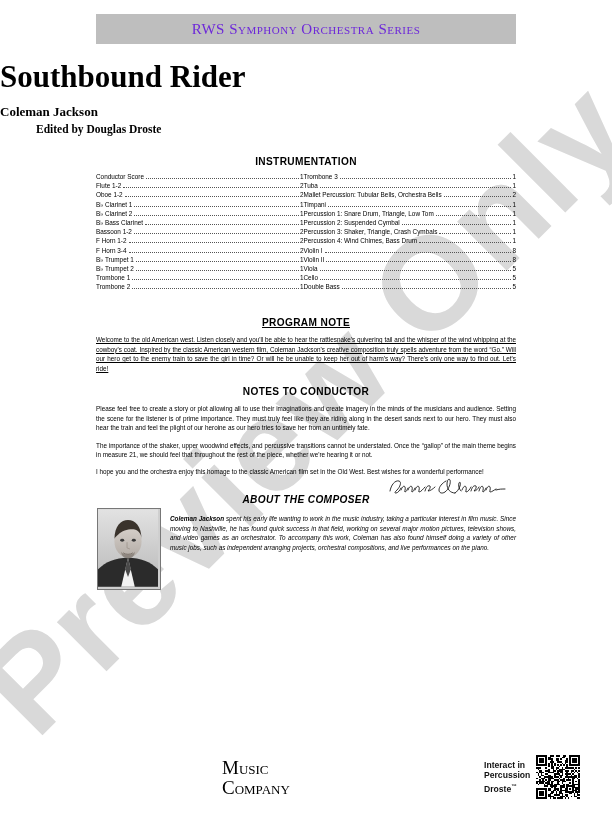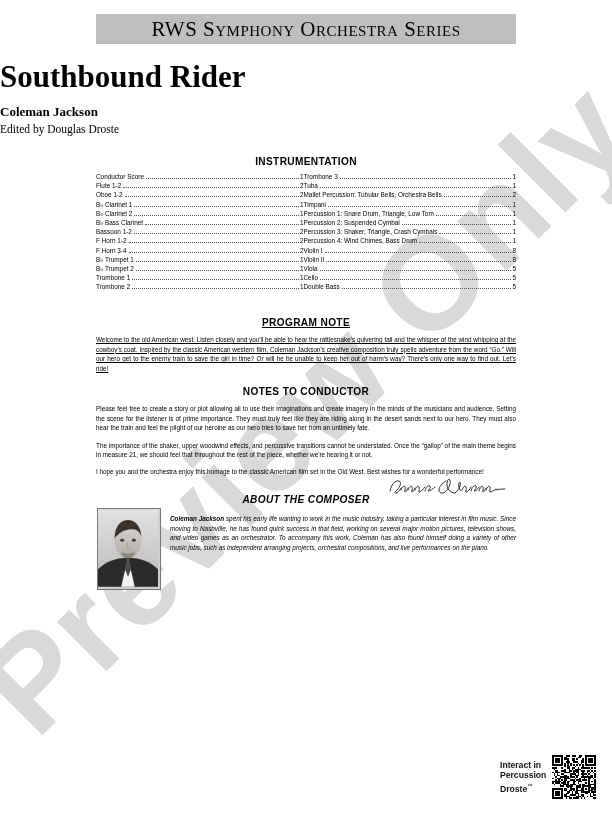--- a/index.html
+++ b/index.html
@@ -51,22 +51,22 @@
     position: absolute;
     left: 96px; top: 14px;
     width: 420px; height: 30px;
     background: #bebebe;
     display: flex;
     align-items: center;
     justify-content: center;
   }
   .series-banner .series-text {
     font-family: "Liberation Serif", serif;
-    font-size: 21px;
-    color: #000000;
+    font-size: 15px;
+    color: #6d28d9;
     letter-spacing: 0.5px;
     font-variant: small-caps;
     white-space: nowrap;
   }
 
   
   .title-block {
     position: absolute;
     left: 0; top: 60px;
     width: 612px;
@@ -81,23 +81,24 @@
     margin: 0;
   }
   .composer-name {
     font-family: "Liberation Serif", serif;
     font-weight: bold;
     font-size: 13px;
     margin-top: 9px;
   }
   .editor-name {
     font-family: "Liberation Serif", serif;
-    font-weight: normal;
+    font-weight: bold;
     font-size: 11.5px;
     margin-top: 3px;
+    margin-left: 36px;
   }
 
   
   .section-head {
     text-align: center;
     font-family: "Liberation Sans", sans-serif;
     font-weight: bold;
     font-size: 11.5px;
     letter-spacing: 0.4px;
     transform: scaleX(0.88);
@@ -191,21 +192,21 @@
     font-family: "Liberation Serif", serif;
     font-size: 19px;
     line-height: 20px;
     font-variant: small-caps;
     color: #000;
   }
 
   
   .mm-block {
     position: absolute;
-    left: 500px; top: 755px;
+    left: 484px; top: 755px;
     display: flex;
     align-items: center;
     gap: 6px;
   }
   .mm-text {
     font-family: "Liberation Sans", sans-serif;
     font-weight: bold;
     font-size: 8.6px;
     line-height: 10.4px;
     color: #111;
@@ -438,20 +439,24 @@
       <path d="M17 31 C17 17,24 11,31 11 C38 11,45 17,45 31 C45 26,42 22,38 21 C33 20,25 22,21 26 C19 28,17 29,17 31 Z" fill="#3a332c"></path>
       <ellipse cx="25" cy="32" rx="2.1" ry="1.5" fill="#3a3a3a"></ellipse>
       <ellipse cx="37" cy="32" rx="2.1" ry="1.5" fill="#3a3a3a"></ellipse>
       <path d="M30 34 L30 40 L33 41" stroke="#9c948c" stroke-width="0.8" fill="none"></path>
       <path d="M26 45 C28 47,34 47,36 45" stroke="#7d746c" stroke-width="1" fill="none"></path>
       <path d="M24 44 C24 49,28 51,31 51 C34 51,38 49,38 44 C36 48,26 48,24 44 Z" fill="#6e665f" opacity="0.55"></path>
     </svg>
   </div>
 
   <div class="footer-logo">
+    <span class="rws-words">
+      <span style="display:block;">Music</span>
+      <span style="display:block;">Company</span>
+    </span>
   </div>
 
   <div class="mm-block">
     <div class="mm-text">
       <span style="display:block;">Interact in</span>
       <span style="display:block;">Percussion</span>
       <span style="display:block;"><span>Droste</span><span class="tm">™</span></span>
     </div>
     <svg class="qr-code" viewBox="0 0 29 29" shape-rendering="crispEdges">
       <rect width="29" height="29" fill="#ffffff"></rect>

